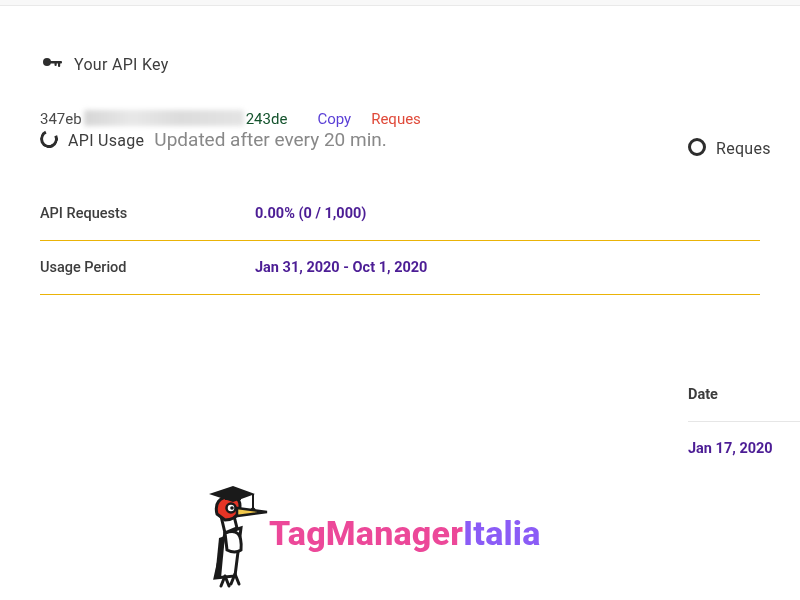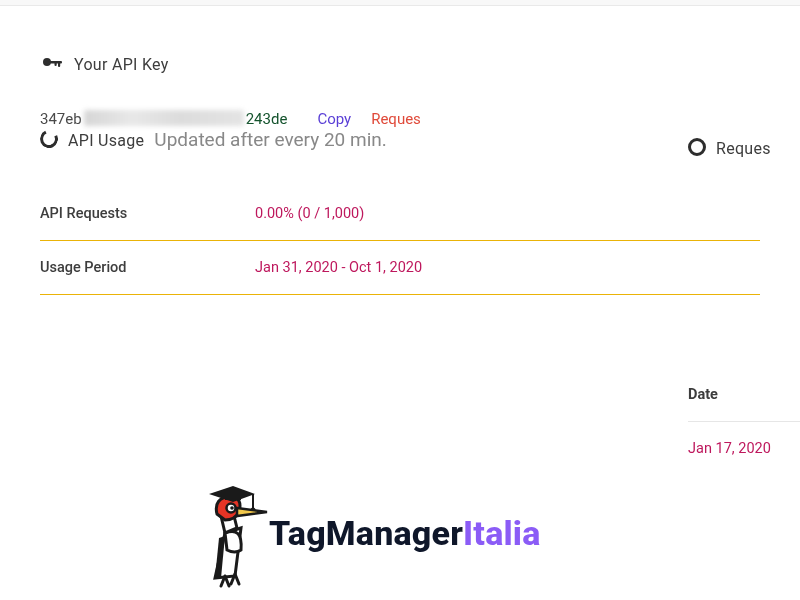--- a/index.html
+++ b/index.html
@@ -103,21 +103,21 @@
   }
   .trow {
     display: flex;
     padding: 18px 0;
     border-bottom: 1px solid #eab308;
     font-size: 14.5px;
     color: #3d3d3d;
   }
   .trow:first-child { border-top: 0; }
   .tlabel { width: 215px; font-weight: 500; }
-  .tvalue { flex: 1; color: #be185d; font-weight: 400; }
+  .tvalue { flex: 1; color: #4c1d95; font-weight: 700; }
   .tlabel.bold { font-weight: 700; }
 
   .right-col {
     position: absolute;
     left: 688px;
     top: 0;
     width: 200px;
     padding-top: 136px;
   }
   .right-col .section-title { margin-bottom: 36px; }
@@ -154,21 +154,21 @@
     align-items: center;
     gap: 4px;
   }
   .logo-text {
     font-size: 34px;
     font-weight: 800;
     letter-spacing: 0.2px;
     display: flex;
     align-items: baseline;
   }
-  .logo-text .tm { color: #0f172a; }
+  .logo-text .tm { color: #ec4899; }
   .logo-text .it { color: #8b5cf6; }
   .bird-svg { width: 84px; height: 110px; margin-right: -4px; }
 </style>
 </head>
 <body>
 
 <div class="top-border"></div>
 
 <div class="content">
 

